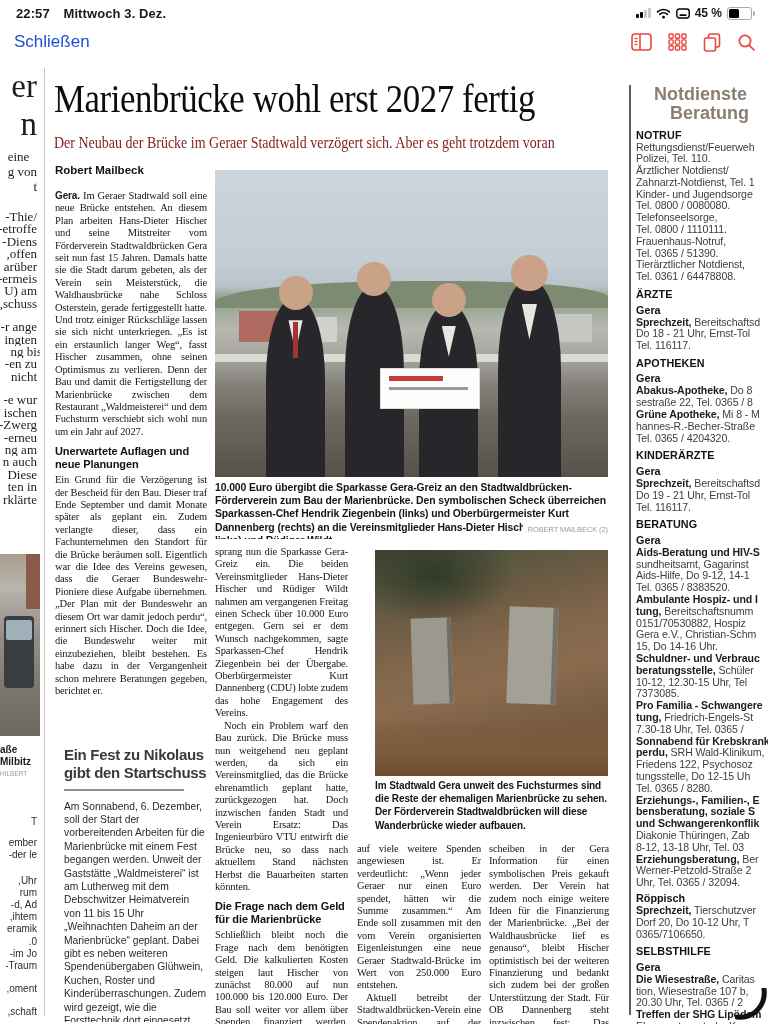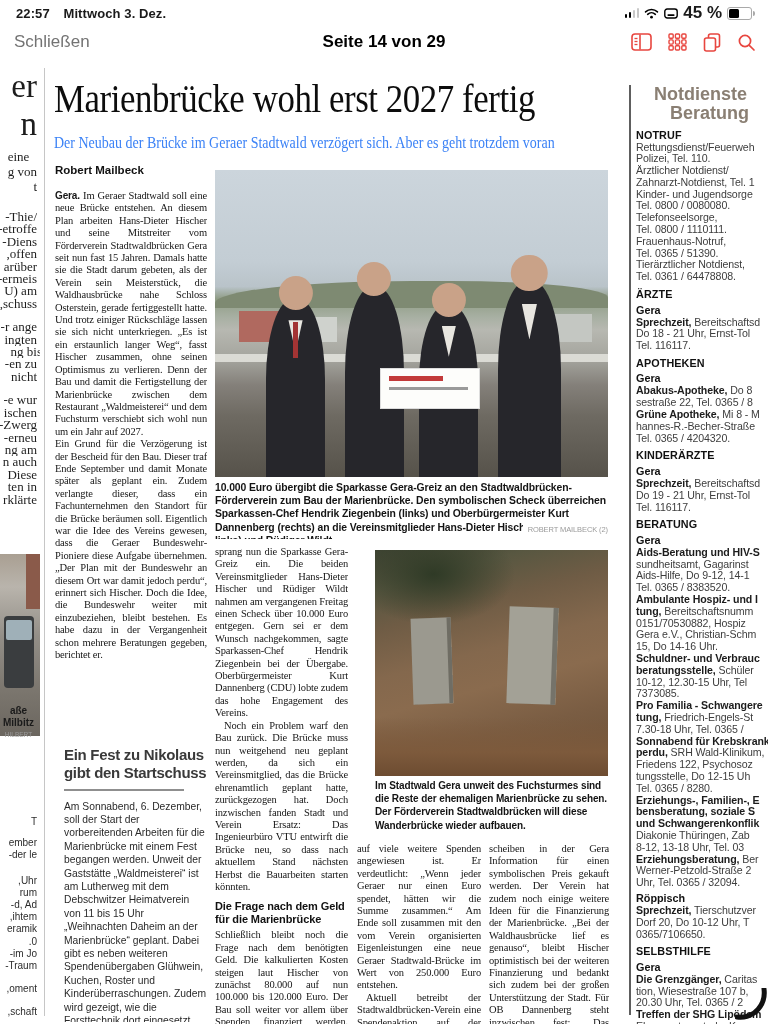--- a/index.html
+++ b/index.html
@@ -10,21 +10,21 @@
              align-items:center;justify-content:space-between;padding:2px 16px 0 16px;box-sizing:border-box;}
   .sb-left{font-size:13px;font-weight:bold;letter-spacing:.1px;}
   .sb-left .sb-date{margin-left:10px;font-weight:bold;}
   .sb-right{display:flex;align-items:center;gap:5px;}
   .sig{display:flex;align-items:flex-end;gap:1.5px;height:10px;}
   .sig span{width:2.5px;border-radius:1px;background:#c8c8c8;display:block;}
   .sig .on{background:#000;}
   .batt{position:relative;width:23px;height:11px;border:1px solid #a9a9a9;border-radius:3px;}
   .batt .fill{position:absolute;left:1px;top:1px;bottom:1px;width:45%;background:#000;border-radius:1.5px;}
   .batt .nub{position:absolute;right:-3.5px;top:3px;width:2px;height:5px;background:#a9a9a9;border-radius:0 2px 2px 0;}
-  .pct{font-size:17px;font-weight:bold;}
+  .pct{font-size:12px;font-weight:bold;}
   
   .toolbar{position:absolute;top:24px;left:0;width:768px;height:36px;display:flex;align-items:center;}
   .tb-close{position:absolute;left:14px;font-size:17px;}
   .tb-title{position:absolute;left:0;right:0;text-align:center;font-size:17px;font-weight:bold;color:#000;}
   .tb-icons{position:absolute;right:12px;display:flex;align-items:center;gap:16px;}
   .tb-icons svg{display:block;}
   
   .page{position:absolute;top:60px;left:0;width:768px;height:964px;background:#fff;overflow:hidden;}
   
   .prev{position:absolute;left:0;top:0;width:40px;height:964px;overflow:hidden;}
@@ -34,28 +34,28 @@
   .frag.sub{font-family:"Liberation Serif",serif;font-size:13px;line-height:15px;}
   .frag.body{font-family:"Liberation Serif",serif;font-size:13px;line-height:12.4px;}
   .frag.capb{font-weight:bold;font-size:10px;line-height:12px;}
   .frag.credit{font-size:6.5px;color:#9a9a9a;line-height:8px;}
   .frag.sans{font-size:10px;line-height:12.2px;color:#2c2c2c;}
   .prev-photo{position:absolute;left:0;top:494px;width:40px;height:182px;
       background:linear-gradient(#a99f92 0%,#b9b4ac 18%,#938f88 45%,#7b766e 75%,#6b665f 100%);}
   .prev-photo .wall{position:absolute;right:0;top:0;width:14px;height:55px;background:#8a5a4a;}
   .prev-photo .van{position:absolute;left:4px;top:62px;width:30px;height:72px;background:#3a3d3f;border-radius:4px;}
   .prev-photo .van .win{position:absolute;left:2px;top:4px;right:2px;height:20px;background:#9fb0b8;border-radius:2px;}
-  .prev-caption{position:absolute;top:645px;right:3px;width:37px;text-align:center;}
+  .prev-caption{position:absolute;top:684px;right:3px;width:37px;text-align:left;}
   .prev-bottom{position:absolute;top:742px;right:3px;width:37px;text-align:right;}
   .page-gap-line{position:absolute;left:44px;top:8px;width:1px;height:948px;background:#c6c6c6;}
   
   .headline{position:absolute;left:54px;top:14px;width:558px;height:54px;overflow:visible;color:#0d0d0d;}
   .headline .condense{display:inline-block;transform:scaleX(.85);transform-origin:0 50%;
       white-space:nowrap;font-family:"Liberation Serif",serif;font-size:41px;letter-spacing:-.5px;}
-  .subhead{position:absolute;left:54px;top:72px;width:558px;color:#3b82f6;}
+  .subhead{position:absolute;left:54px;top:72px;width:558px;color:#7f1d1d;}
   .subhead .condense{display:inline-block;transform:scaleX(.8);transform-origin:0 50%;
       white-space:nowrap;font-family:"Liberation Serif",serif;font-size:17.5px;}
   .byline{position:absolute;left:55px;top:104px;font-size:11.5px;font-weight:bold;color:#111;}
   
   .col{position:absolute;font-family:"Liberation Serif",serif;font-size:10.5px;line-height:12.4px;
        text-align:justify;color:#161616;overflow:hidden;letter-spacing:-.15px;}
   .col p{margin:0;}
   .col p.ind{text-indent:9px;}
   .col .lead{font-weight:bold;font-family:"Liberation Sans",sans-serif;font-size:10px;}
   .col-h{font-family:"Liberation Sans",sans-serif;font-weight:bold;font-size:11px;line-height:13px;
@@ -138,22 +138,21 @@
     </svg>
     <span class="pct">45 %</span>
     <span class="batt">
       <span class="fill"></span>
         <span class="nub"></span>
     </span>
   </div>
 </div>
 
 <div class="toolbar">
-  <span class="tb-close" style="color:#737373">Schließen</span>
-  <span class="tb-title">Seite 14 von 29</span>
+  <span class="tb-close" style="color:#1d4ed8">Schließen</span>
   <div class="tb-icons">
     <span>
       <svg width="21" height="18" viewBox="0 0 21 18">
         <rect x="1" y="1" width="19" height="16" rx="3" fill="none" stroke="#e8463f" stroke-width="1.6"></rect>
         <line x1="9" y1="1.5" x2="9" y2="16.5" stroke="#e8463f" stroke-width="1.6"></line>
         <line x1="3.5" y1="5.5" x2="6.5" y2="5.5" stroke="#e8463f" stroke-width="1.3"></line>
         <line x1="3.5" y1="8.5" x2="6.5" y2="8.5" stroke="#e8463f" stroke-width="1.3"></line>
         <line x1="3.5" y1="11.5" x2="6.5" y2="11.5" stroke="#e8463f" stroke-width="1.3"></line>
       </svg>
     </span>
@@ -251,20 +250,21 @@
   <div class="headline">
     <span class="condense">Marienbrücke wohl erst 2027 fertig</span>
   </div>
   <div class="subhead">
     <span class="condense">Der Neubau der Brücke im Geraer Stadtwald verzögert sich. Aber es geht trotzdem voran</span>
   </div>
   <div class="byline">Robert Mailbeck</div>
 
   <div class="col" id="col1" lang="de">
     <p><span class="lead">Gera.</span><span> Im Geraer Stadtwald soll eine neue Brücke entstehen. An diesem Plan arbeiten Hans-Dieter Hischer und seine Mitstreiter vom Förderverein Stadtwaldbrücken Gera seit nun fast 15 Jahren. Damals hatte sie die Stadt darum gebeten, als der Verein sein Meisterstück, die Waldhausbrücke nahe Schloss Osterstein, gerade fertiggestellt hatte. Und trotz einiger Rückschläge lassen sie sich nicht unterkriegen. „Es ist ein erstaunlich langer Weg“, fasst Hischer zusammen, ohne seinen Optimismus zu verlieren. Denn der Bau und damit die Fertigstellung der Marienbrücke zwischen dem Restaurant „Waldmeisterei“ und dem Fuchsturm verschiebt sich wohl nun um ein Jahr auf 2027.</span></p>
+    <div class="col-h">Unerwartete Auflagen und neue Planungen</div>
     <p>Ein Grund für die Verzögerung ist der Bescheid für den Bau. Dieser traf Ende September und damit Monate später als geplant ein. Zudem verlangte dieser, dass ein Fachunternehmen den Standort für die Brücke beräumen soll. Eigentlich war die Idee des Vereins gewesen, dass die Geraer Bundeswehr-Pioniere diese Aufgabe übernehmen. „Der Plan mit der Bundeswehr an diesem Ort war damit jedoch perdu“, erinnert sich Hischer. Doch die Idee, die Bundeswehr weiter mit einzubeziehen, bleibt bestehen. Es habe dazu in der Vergangenheit schon mehrere Beratungen gegeben, berichtet er.</p>
   </div>
 
   <div class="photo1">
     <div class="hill"></div>
       <div class="bld1"></div>
       <div class="bld2"></div>
       <div class="bld3"></div>
     <div class="rail"></div>
     <div class="fig" style="left:13%;width:15%;">
@@ -390,21 +390,21 @@
         <div class="sb-l">8-12, 13-18 Uhr, Tel. 03</div>
         <div class="sb-l"><span class="sb-b">Erziehungsberatung,</span> Ber</div>
         <div class="sb-l">Werner-Petzold-Straße 2</div>
         <div class="sb-l">Uhr, Tel. 0365 / 32094.</div>
         <div class="sb-p">Röppisch</div>
         <div class="sb-l"><span class="sb-b">Sprechzeit,</span> Tierschutzver</div>
         <div class="sb-l">Dorf 20, Do 10-12 Uhr, T</div>
         <div class="sb-l">0365/7106650.</div>
         <div class="sb-h">SELBSTHILFE</div>
         <div class="sb-p">Gera</div>
-        <div class="sb-l"><span class="sb-b">Die Grenzgänger,</span> Caritas</div>
+        <div class="sb-l"><span class="sb-b">Die Wiesestraße,</span> Caritas</div>
         <div class="sb-l">tion, Wiesestraße 107 b,</div>
         <div class="sb-l">20.30 Uhr, Tel. 0365 / 2</div>
         <div class="sb-l"><span class="sb-b">Treffen der SHG Lipödem</span></div>
         <div class="sb-l">Ehrenamtszentrale, Korn</div>
       </div>
   </div>
 
   <svg class="swoosh" width="33" height="36" viewBox="0 0 33 36">
     <path d="M29,1 C31,16 20,31 2,29" fill="none" stroke="#111" stroke-width="5" stroke-linecap="round"></path>
   </svg>

